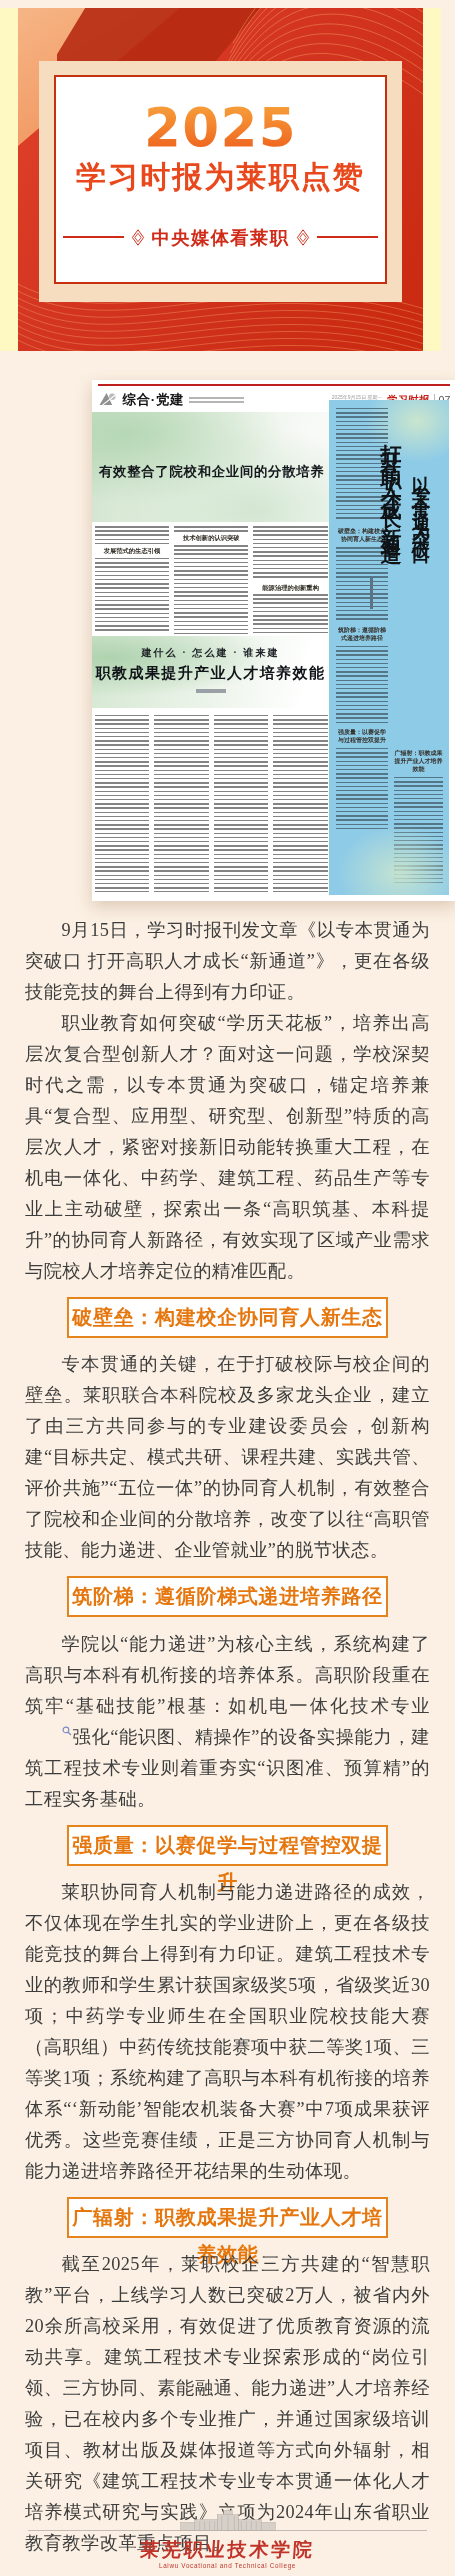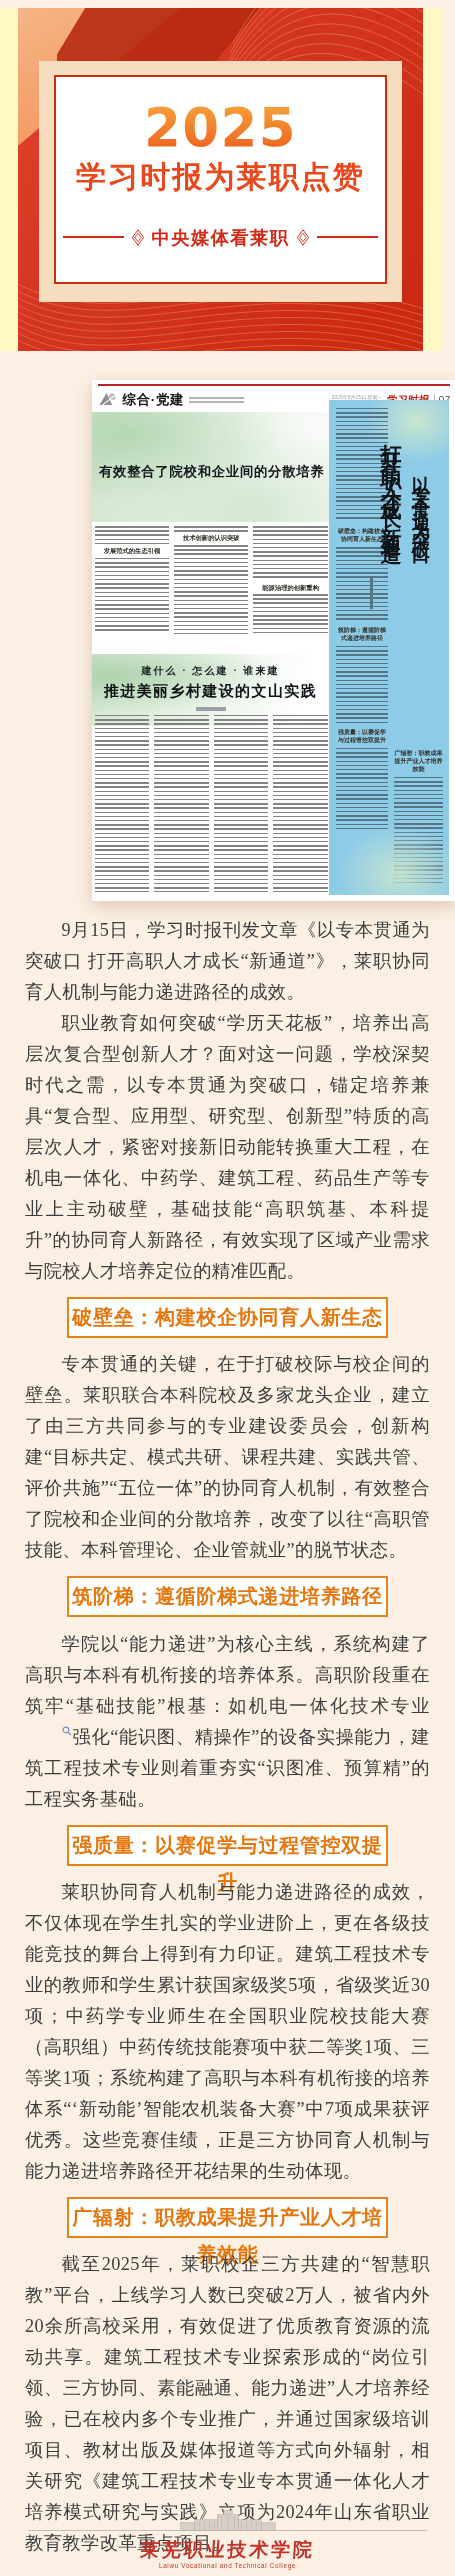--- a/index.html
+++ b/index.html
@@ -52,21 +52,21 @@
           linear-gradient(105deg,#cfe3cc 0%,#e9f2e6 50%,#f8faf7 85%);}
   .headline1{position:absolute;left:7px;top:51px;font-size:13.4px;font-weight:bold;color:#15181c;letter-spacing:0.7px;}
 
   .ft{background:repeating-linear-gradient(to bottom,rgba(110,110,110,.85) 0 1.5px,transparent 1.5px 4.2px);}
   .ftb{background:repeating-linear-gradient(to bottom,rgba(70,96,110,.8) 0 1.5px,transparent 1.5px 4.2px);}
   .cols{position:absolute;display:flex;gap:5px;}
   .col{flex:1;display:flex;flex-direction:column;gap:2.8px;}
   .subhead-sm{font-size:6.3px;font-weight:bold;color:#2e2a22;text-align:center;line-height:7.7px;
         font-family:"Liberation Sans",sans-serif;}
 
-  .gbanner2{position:absolute;top:274px;left:0;width:237px;height:72px;
+  .gbanner2{position:absolute;top:256px;left:0;width:237px;height:72px;
         background:
           radial-gradient(ellipse at 8% 30%,rgba(165,205,165,.8),transparent 55%),
           linear-gradient(100deg,#d5e8d2 0%,#eef5ec 55%,#ffffff 90%);text-align:center;}
   .kicker2{margin-top:10px;font-size:10px;font-weight:bold;color:#23272b;letter-spacing:2.1px;}
   .headline2{margin-top:4.2px;font-size:15px;font-weight:bold;color:#101418;letter-spacing:1.4px;}
   .byline-bar{margin:6.3px auto 0;width:30px;height:3.5px;background:#9aa0a6;}
 
   .bluepanel{position:absolute;top:20px;left:237px;width:120px;height:495px;background:#8ecbe7;overflow:hidden;}
   .bluepanel::before{content:"";position:absolute;right:-21px;top:-21px;width:106px;height:84px;
         background:radial-gradient(ellipse at center,rgba(205,231,205,.95),rgba(205,231,205,0) 70%);}
@@ -212,21 +212,21 @@
       </div>
       <div class="col">
         <div class="ft" style="height:55px;"></div>
         <div class="subhead-sm">能源治理的创新重构</div>
         <div class="ft" style="flex:1;"></div>
       </div>
     </div>
 
     <div class="gbanner2">
       <div class="kicker2">建什么 · 怎么建 · 谁来建</div>
-      <div class="headline2">推进美丽乡村建设的文山实践</div>
+      <div class="headline2">职教成果提升产业人才培养效能</div>
       <div class="byline-bar"></div>
     </div>
 
     <div class="cols" style="top:335px;left:2.8px;width:233px;height:177px;">
       <div class="col">
           <div class="ft" style="flex:1;"></div>
         </div>
       <div class="col">
           <div class="ft" style="flex:1;"></div>
         </div>
@@ -252,27 +252,27 @@
         <div class="subhead-blue">广辐射：职教成果提升产业人才培养效能</div>
         <div class="ftb" style="height:106px;"></div>
       </div>
       <div class="v-title v-kick">以专本贯通为突破口</div>
       <div class="v-title v-main">打开高职人才成长『新通道』</div>
       <div class="vbar"></div>
     </div>
   </div>
 
   <div class="article">
-    <p>9月15日，学习时报刊发文章《以专本贯通为突破口 打开高职人才成长“新通道”》，莱职协同育人机制与能力递进路径的成效。</p>
-    <p>职业教育如何突破“学历天花板”，培养出高层次复合型创新人才？面对这一问题，学校深契时代之需，以专本贯通为突破口，锚定培养兼具“复合型、应用型、研究型、创新型”特质的高层次人才，紧密对接新旧动能转换重大工程，在机电一体化、中药学、建筑工程、药品生产等专业上主动破壁，基础技能“高职筑基、本科提升”的协同育人新路径，有效实现了区域产业需求与院校人才培养定位的精准匹配。</p>
+    <p>9月15日，学习时报刊发文章《以专本贯通为突破口 打开高职人才成长“新通道”》，更在各级技能竞技的舞台上得到有力印证。</p>
+    <p>职业教育如何突破“学历天花板”，培养出高层次复合型创新人才？面对这一问题，学校深契时代之需，以专本贯通为突破口，锚定培养兼具“复合型、应用型、研究型、创新型”特质的高层次人才，紧密对接新旧动能转换重大工程，在机电一体化、中药学、建筑工程、药品生产等专业上主动破壁，探索出一条“高职筑基、本科提升”的协同育人新路径，有效实现了区域产业需求与院校人才培养定位的精准匹配。</p>
 
     <div class="sec-box">
       <span>破壁垒：构建校企协同育人新生态</span>
     </div>
-    <p>专本贯通的关键，在于打破校际与校企间的壁垒。莱职联合本科院校及多家龙头企业，建立了由三方共同参与的专业建设委员会，创新构建“目标共定、模式共研、课程共建、实践共管、评价共施”“五位一体”的协同育人机制，有效整合了院校和企业间的分散培养，改变了以往“高职管技能、本科管理论、企业管就业”的脱节状态。</p>
+    <p>专本贯通的关键，在于打破校际与校企间的壁垒。莱职联合本科院校及多家龙头企业，建立了由三方共同参与的专业建设委员会，创新构建“目标共定、模式共研、课程共建、实践共管、评价共施”“五位一体”的协同育人机制，有效整合了院校和企业间的分散培养，改变了以往“高职管技能、能力递进、企业管就业”的脱节状态。</p>
 
     <div class="sec-box">
       <span>筑阶梯：遵循阶梯式递进培养路径</span>
     </div>
     <p><span>学院以“能力递进”为核心主线，系统构建了高职与本科有机衔接的培养体系。高职阶段重在筑牢“基础技能”根基：如</span><span class="maj-link">机电一体化技术专业</span><span class="sup-icon maj-link"><svg width="10" height="10" viewBox="0 0 14 14">
             <circle cx="5.5" cy="5.5" r="4" fill="none" stroke="#7b8cc3" stroke-width="1.6"></circle>
             <line x1="8.8" y1="8.8" x2="12.5" y2="12.5" stroke="#7b8cc3" stroke-width="1.8"></line>
           </svg></span><span>强化“能识图、精操作”的设备实操能力，建筑工程技术专业则着重夯实“识图准、预算精”的工程实务基础。</span></p>
 
     <div class="sec-box">

